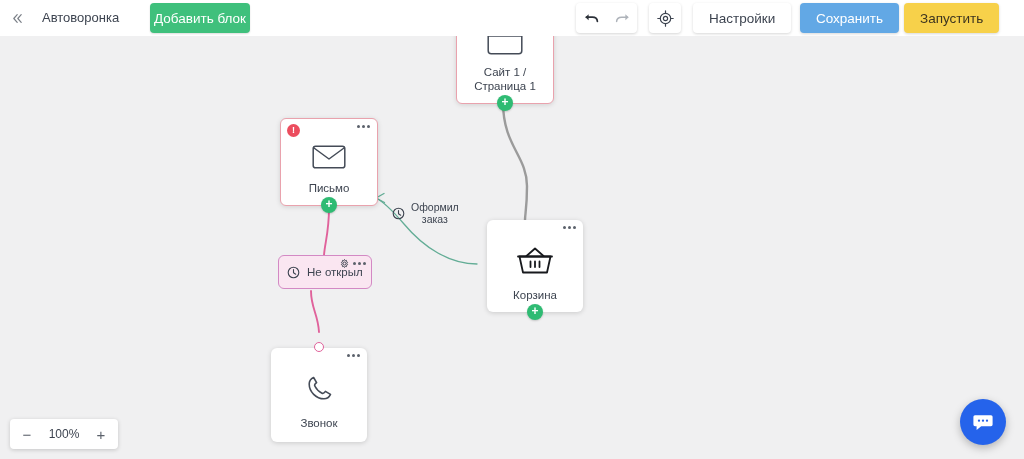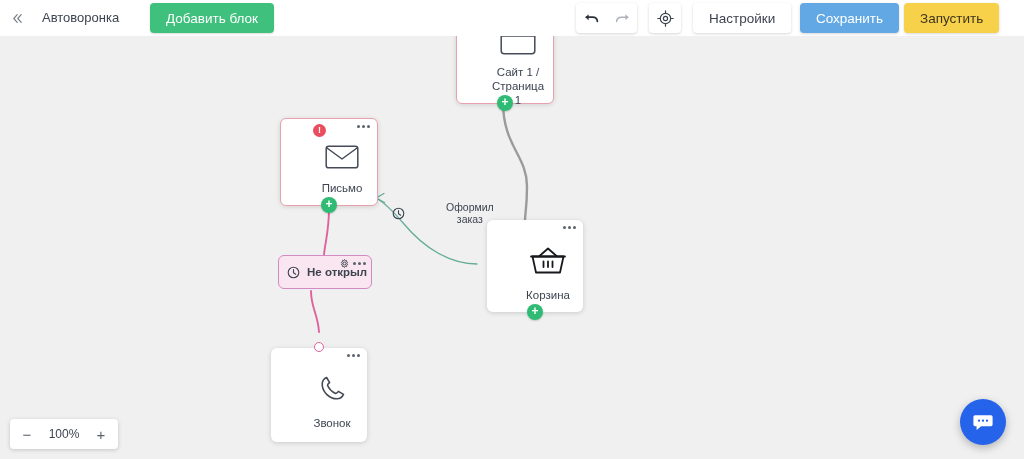--- a/index.html
+++ b/index.html
@@ -50,21 +50,21 @@
     font-size: 13px;
     color: #3d4450;
     line-height: 18px;
     white-space: nowrap;
   }
 
   .add-block-btn {
     position: absolute;
     left: 150px; top: 3px;
     height: 30px;
-    padding: 0 16px;
+    padding: 0 4px;
     background: #3fc07c;
     color: #ffffff;
     font-size: 13.5px;
     border: none;
     border-radius: 4px;
     display: flex; align-items: center; justify-content: center;
     cursor: pointer;
     box-shadow: 0 1px 2px rgba(0,0,0,.14);
     white-space: nowrap;
   }
@@ -142,21 +142,20 @@
     box-shadow: 0 1px 5px rgba(0,0,0,.13);
   }
   .node-body {
     position: relative;
     height: 100%;
     padding: 8px 6px 10px;
     box-sizing: border-box;
     display: flex;
     flex-direction: column;
     align-items: center;
-    margin-left: 26px;
   }
   .node-icon {
     margin-top: 16px;
     height: 34px;
     display: flex; align-items: center; justify-content: center;
     color: #444b57;
   }
   .node-label {
     margin-top: 10px;
     font-size: 11.5px;
@@ -407,21 +406,21 @@
           <svg width="34" height="26" viewBox="0 0 34 26">
             <rect x="1.2" y="2.2" width="31.6" height="21.6" rx="2.4" fill="none" stroke="#444b57" stroke-width="1.5"></rect>
             <path d="M2 4 L17 15 L32 4" fill="none" stroke="#444b57" stroke-width="1.5" stroke-linecap="round" stroke-linejoin="round"></path>
           </svg>
         </div>
         <div class="node-label">Письмо</div>
       </div>
       <div class="plus-port">+</div>
     </div>
 
-    <div class="cond-node" style="left:278px; top:219px; width:94px;font-weight:bold;">
+    <div class="cond-node" style="left:278px; top:219px; width:94px;">
       <span class="cond-icon">
         <svg width="13" height="13" viewBox="0 0 13 13">
           <circle cx="6.5" cy="6.5" r="5.3" fill="none" stroke="#3d4450" stroke-width="1.1"></circle>
           <path d="M6.5 3.5 V6.8 L8.7 8.2" fill="none" stroke="#3d4450" stroke-width="1.1" stroke-linecap="round" stroke-linejoin="round"></path>
         </svg>
       </span>
       <span class="cond-label">Не открыл</span>
       <span class="cond-tools">
         <span style="display:flex;">
           <svg width="9" height="9" viewBox="0 0 12 12">
@@ -467,21 +466,21 @@
           </div>
         <div class="node-icon">
           <svg width="30" height="30" viewBox="0 0 30 30">
             <path d="M9.6 3.5 C7.2 4.6 5.2 7 5.2 10 C5.2 17.8 12.2 24.8 20 24.8 C23 24.8 25.4 22.8 26.5 20.4 L21.4 17.4 C20.4 18.8 19.2 19.8 18 19.2 C15.2 17.8 12.2 14.8 10.8 12 C10.2 10.8 11.2 9.6 12.6 8.6 Z" fill="none" stroke="#444b57" stroke-width="1.6" stroke-linejoin="round"></path>
           </svg>
         </div>
         <div class="node-label">Звонок</div>
       </div>
     </div>
 
-    <div class="edge-label" style="left:392px; top:165px;gap:35px;">
+    <div class="edge-label" style="left:392px; top:165px;">
       <span class="el-icon">
         <svg width="13" height="13" viewBox="0 0 13 13">
           <circle cx="6.5" cy="6.5" r="5.3" fill="none" stroke="#3d4450" stroke-width="1.1"></circle>
           <path d="M6.5 3.5 V6.8 L8.7 8.2" fill="none" stroke="#3d4450" stroke-width="1.1" stroke-linecap="round" stroke-linejoin="round"></path>
         </svg>
       </span>
       <span class="el-text">Оформил
 заказ</span>
     </div>
 

